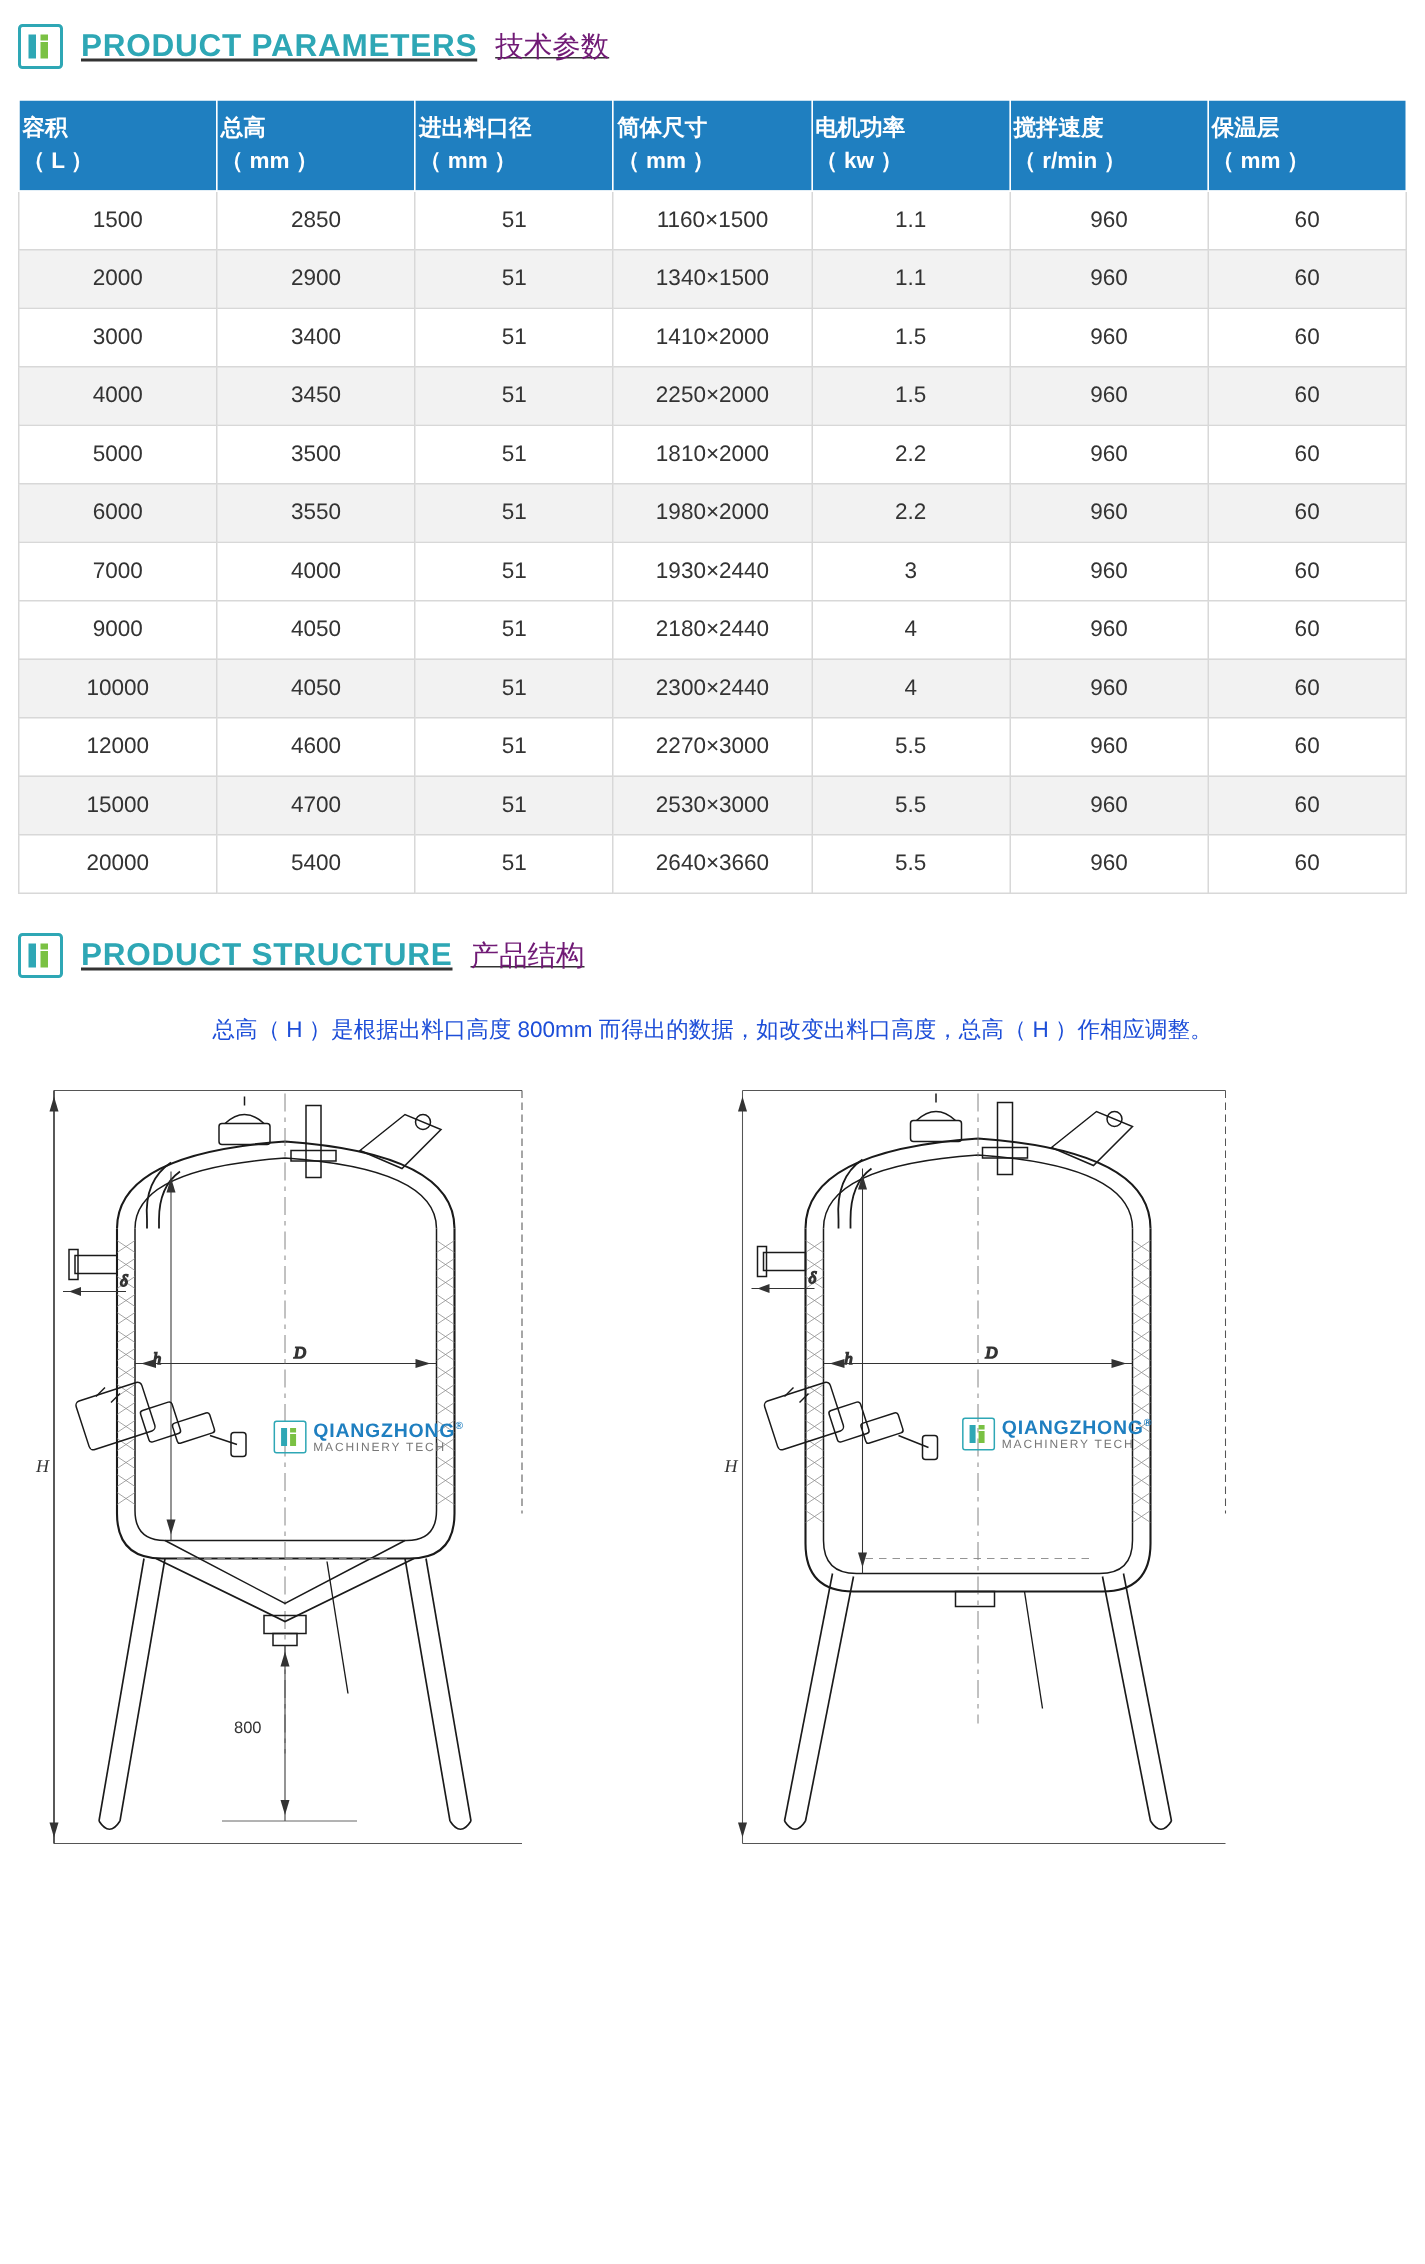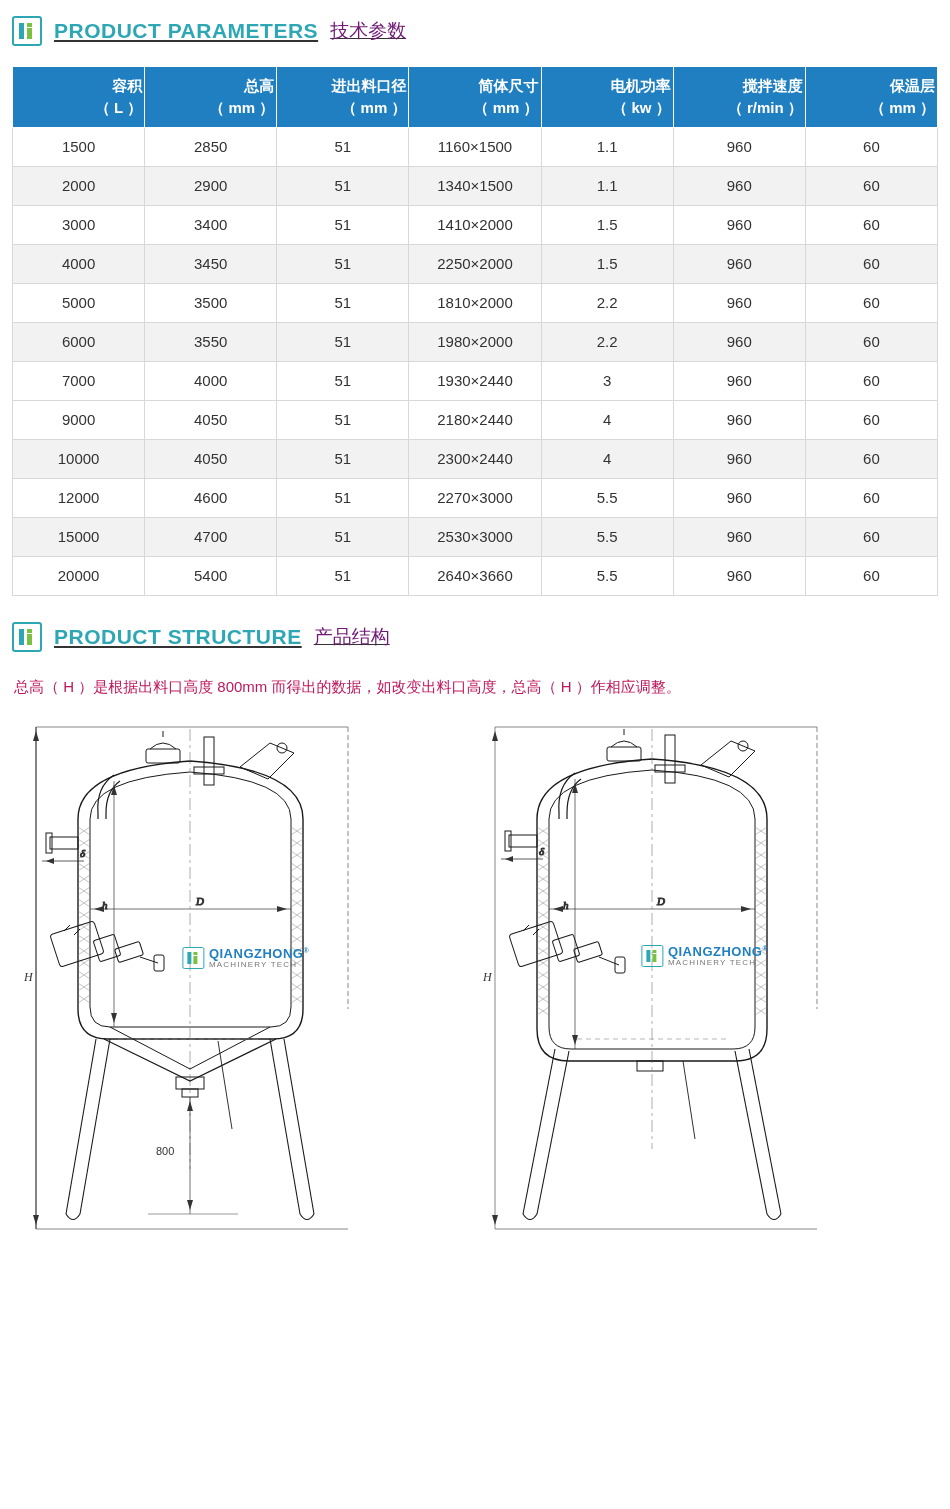--- a/index.html
+++ b/index.html
@@ -68,21 +68,21 @@
     table-layout: fixed;
   }
   table.params th {
     background: #1f7fc0;
     color: #fff;
     font-size: 15px;
     font-weight: bold;
     padding: 8px 2px;
     border: 1px solid #ffffff;
     line-height: 1.45;
-    text-align: right;
+    text-align: left;
   }
   table.params th .u { display: block; font-weight: bold; }
   table.params td {
     border: 1px solid #d8d8d8;
     text-align: center;
     font-size: 15px;
     color: #333;
     padding: 9px 2px;
     height: 39px;
   }
@@ -91,23 +91,24 @@
 
   .note {
     font-size: 15px;
     color: #333;
     padding: 18px 2px 6px 2px;
     line-height: 1.7;
   }
 
   .structure-note {
     font-size: 15px;
-    color: #be185d;
+    color: #1d4ed8;
     padding: 12px 2px 4px 2px;
     line-height: 1.7;
+    text-align: center;
   }
 
   
   .drawings {
     display: flex;
     justify-content: space-between;
     padding: 6px 6px 20px 6px;
   }
   .drawing { width: 455px; position: relative; }
   .wm {

